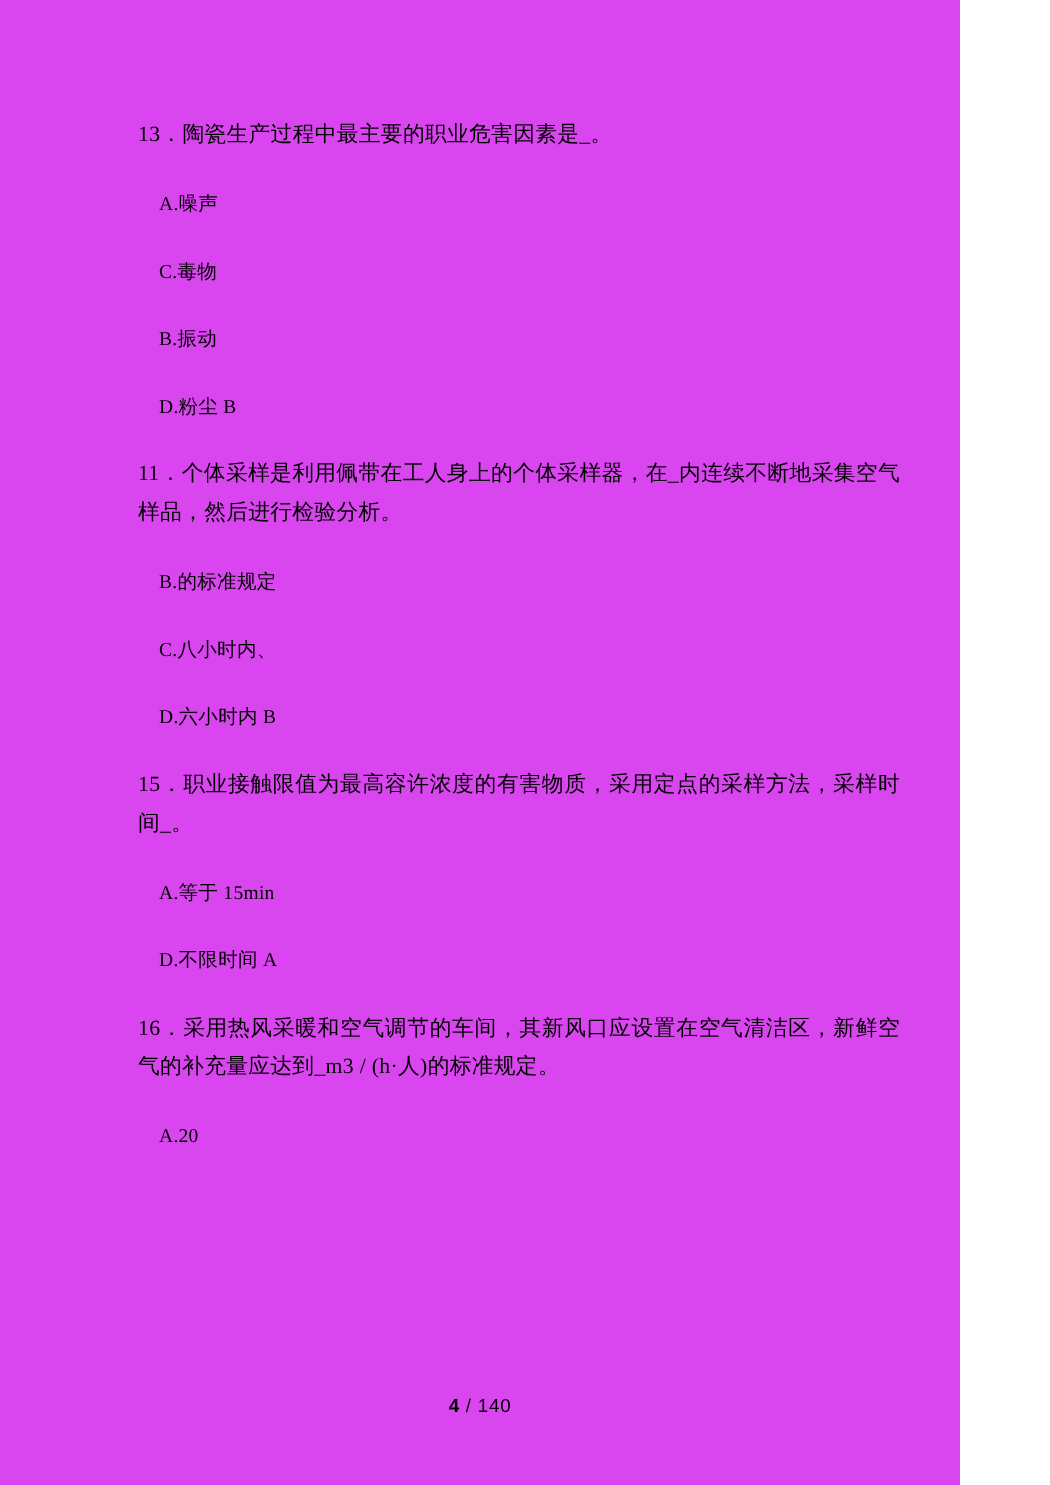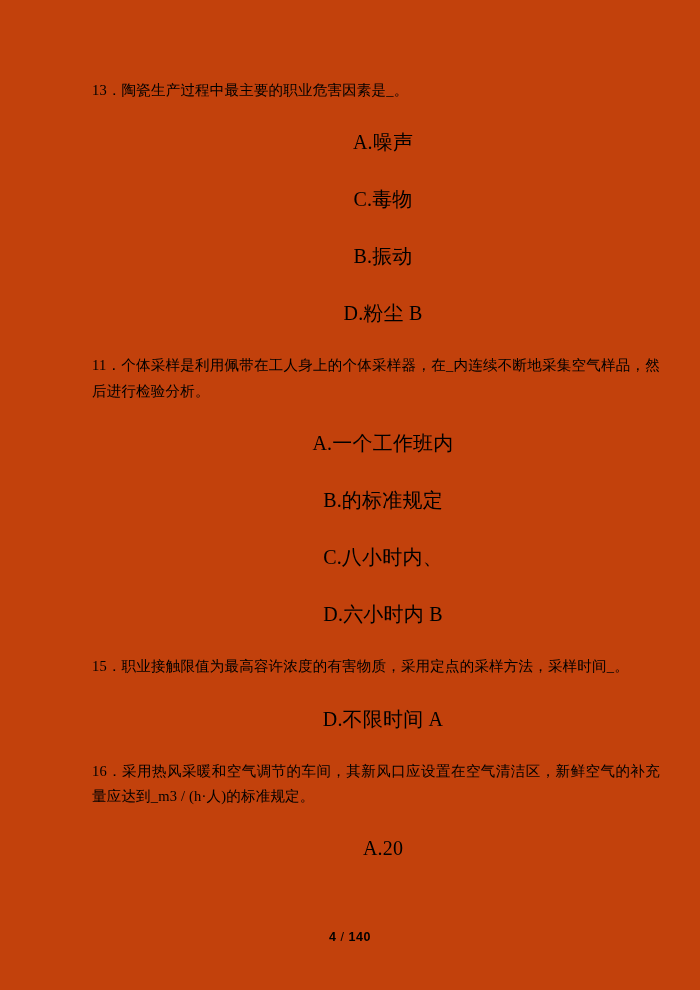--- a/index.html
+++ b/index.html
@@ -12,44 +12,43 @@
     height: 990px;
     font-family: "Liberation Serif", "DejaVu Serif", serif;
     color: #000000;
     position: relative;
     overflow: hidden;
   }
   .page {
     position: absolute;
     top: 0;
     left: 0;
-    width: 700px;
+    width: 640px;
     height: 990px;
-    background: #c2410c;
+    background: #d946ef;
     box-sizing: border-box;
     padding: 78px 40px 0 92px;
   }
   .block {
     margin: 0 0 22px 0;
   }
   .q-text {
     font-size: 14.5px;
     line-height: 1.75;
     text-align: justify;
     text-indent: 0;
     margin: 0;
     letter-spacing: 0.2px;
   }
   .opt {
-    font-size: 20px;
+    font-size: 13px;
     line-height: 1.75;
     margin: 0 0 22px 0;
     padding-left: 14px;
     letter-spacing: 0.2px;
-    text-align: center;
   }
   .opt:last-child {
     margin-bottom: 22px;
   }
   .footer {
     position: absolute;
     left: 0;
     right: 0;
     bottom: 46px;
     text-align: center;
@@ -57,47 +56,47 @@
     font-family: "Liberation Sans", sans-serif;
     letter-spacing: 0.5px;
   }
   .footer .pg-cur {
     font-weight: bold;
   }
   .footer .pg-sep {
     font-weight: normal;
   }
   .footer .pg-tot {
-    font-weight: bold;
+    font-weight: normal;
   }
 </style>
 </head>
 <body>
 
 <div class="page">
 
   <div class="block">
     <p class="q-text">13．陶瓷生产过程中最主要的职业危害因素是_。</p>
   </div>
   <p class="opt">A.噪声</p>
   <p class="opt">C.毒物</p>
   <p class="opt">B.振动</p>
   <p class="opt">D.粉尘 B</p>
 
   <div class="block">
     <p class="q-text">11．个体采样是利用佩带在工人身上的个体采样器，在_内连续不断地采集空气样品，然后进行检验分析。</p>
   </div>
-  <p class="opt">A.一个工作班内</p>
   <p class="opt">B.的标准规定</p>
   <p class="opt">C.八小时内、</p>
   <p class="opt">D.六小时内 B</p>
 
   <div class="block">
     <p class="q-text">15．职业接触限值为最高容许浓度的有害物质，采用定点的采样方法，采样时间_。</p>
   </div>
+  <p class="opt">A.等于 15min</p>
   <p class="opt">D.不限时间 A</p>
 
   <div class="block">
     <p class="q-text">16．采用热风采暖和空气调节的车间，其新风口应设置在空气清洁区，新鲜空气的补充量应达到_m3 / (h·人)的标准规定。</p>
   </div>
   <p class="opt">A.20</p>
 
   <div class="footer">
     <span class="pg-cur">4</span>
     <span class="pg-sep">/</span>

